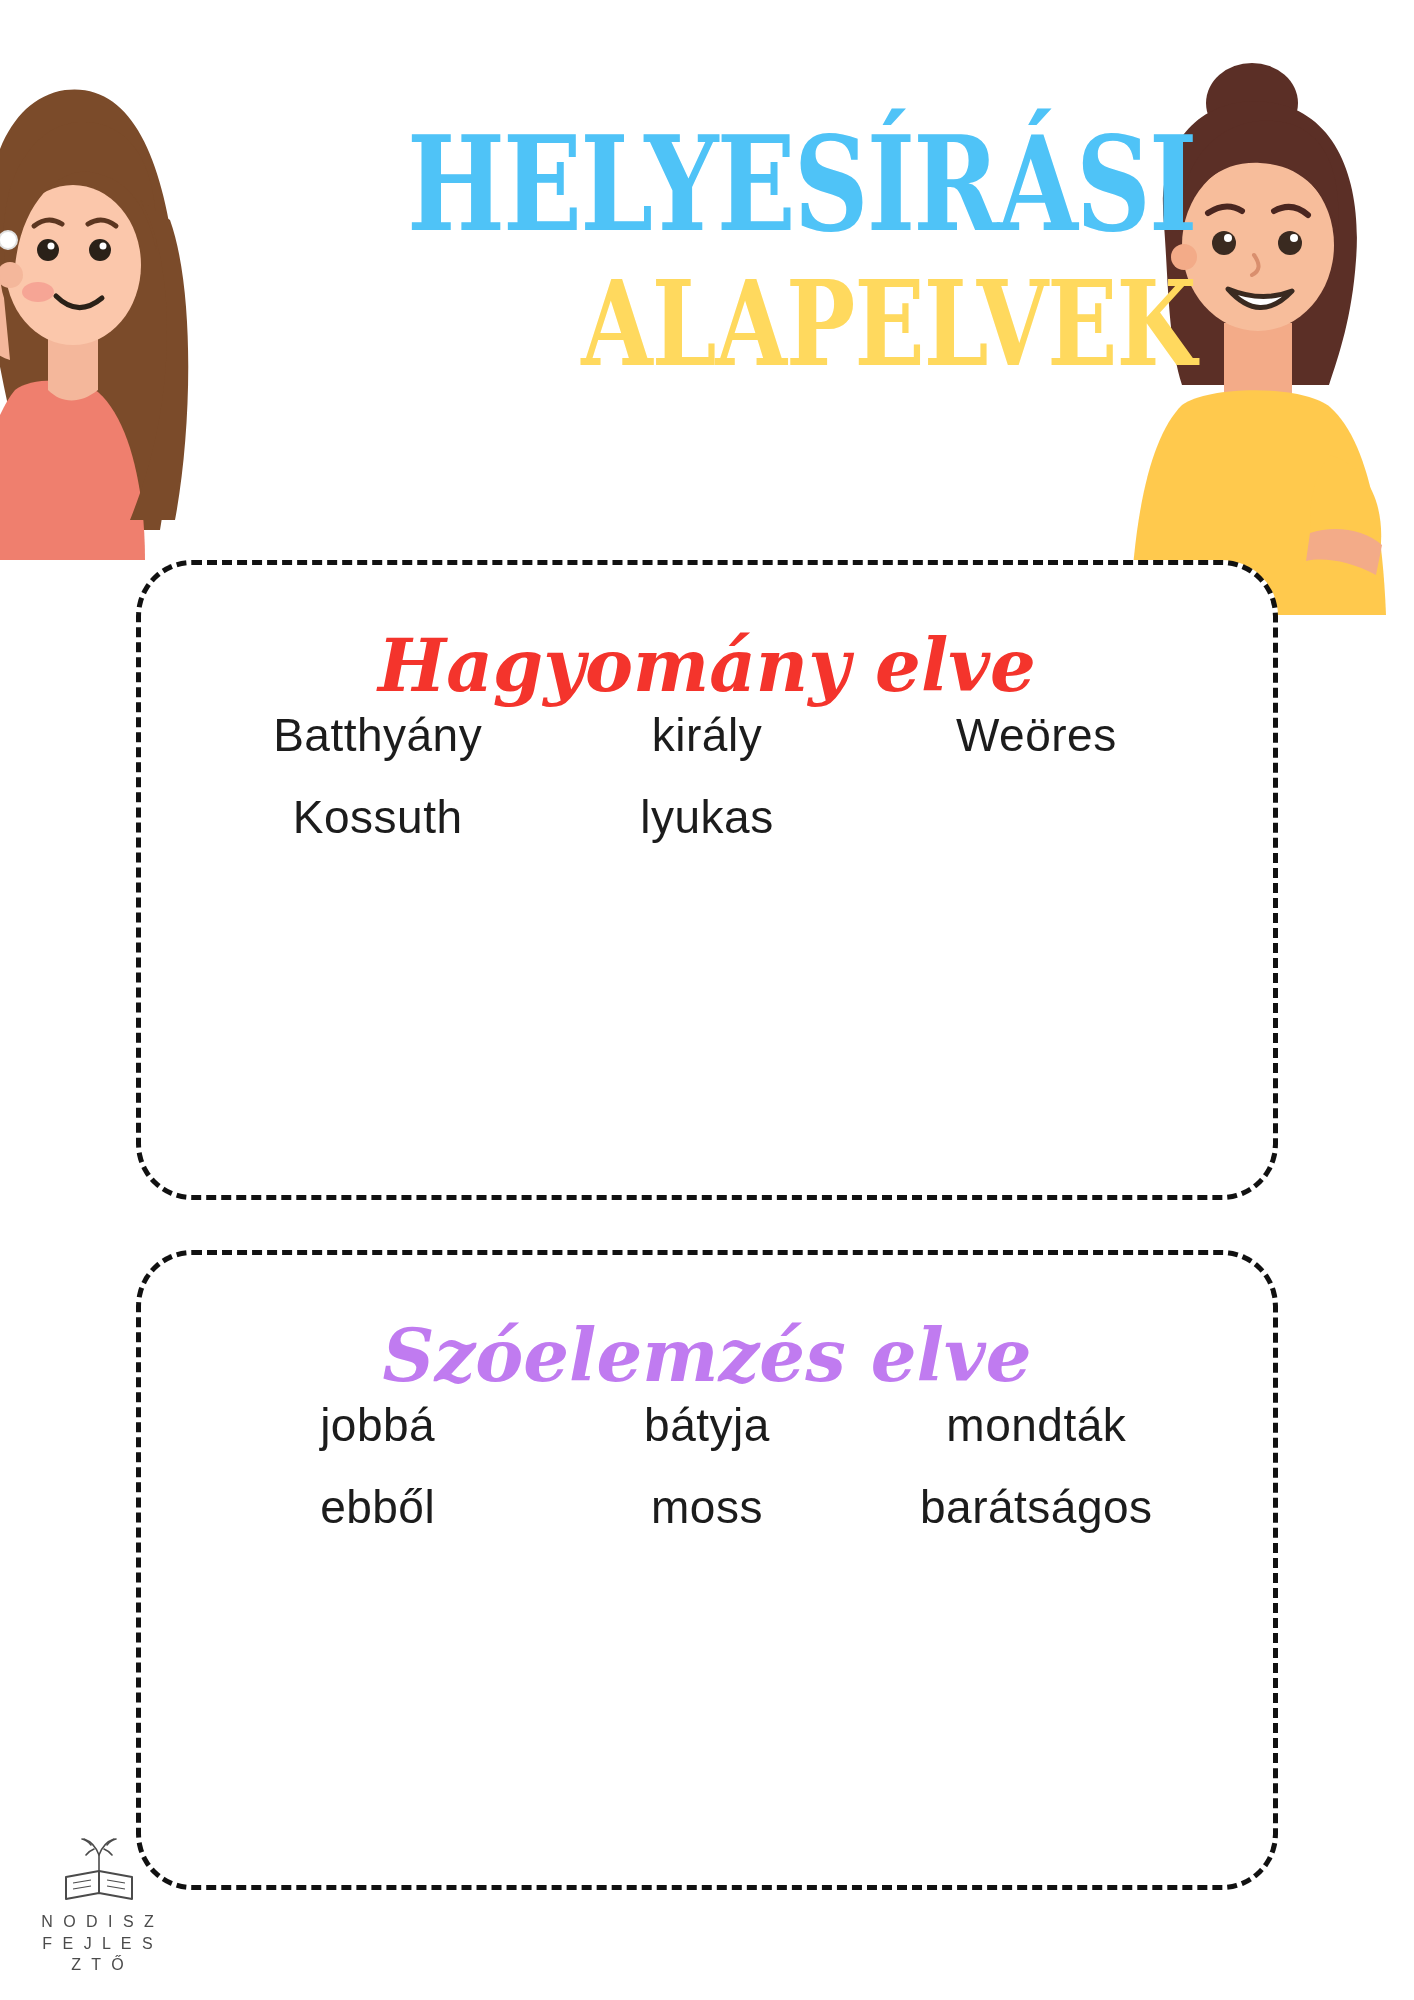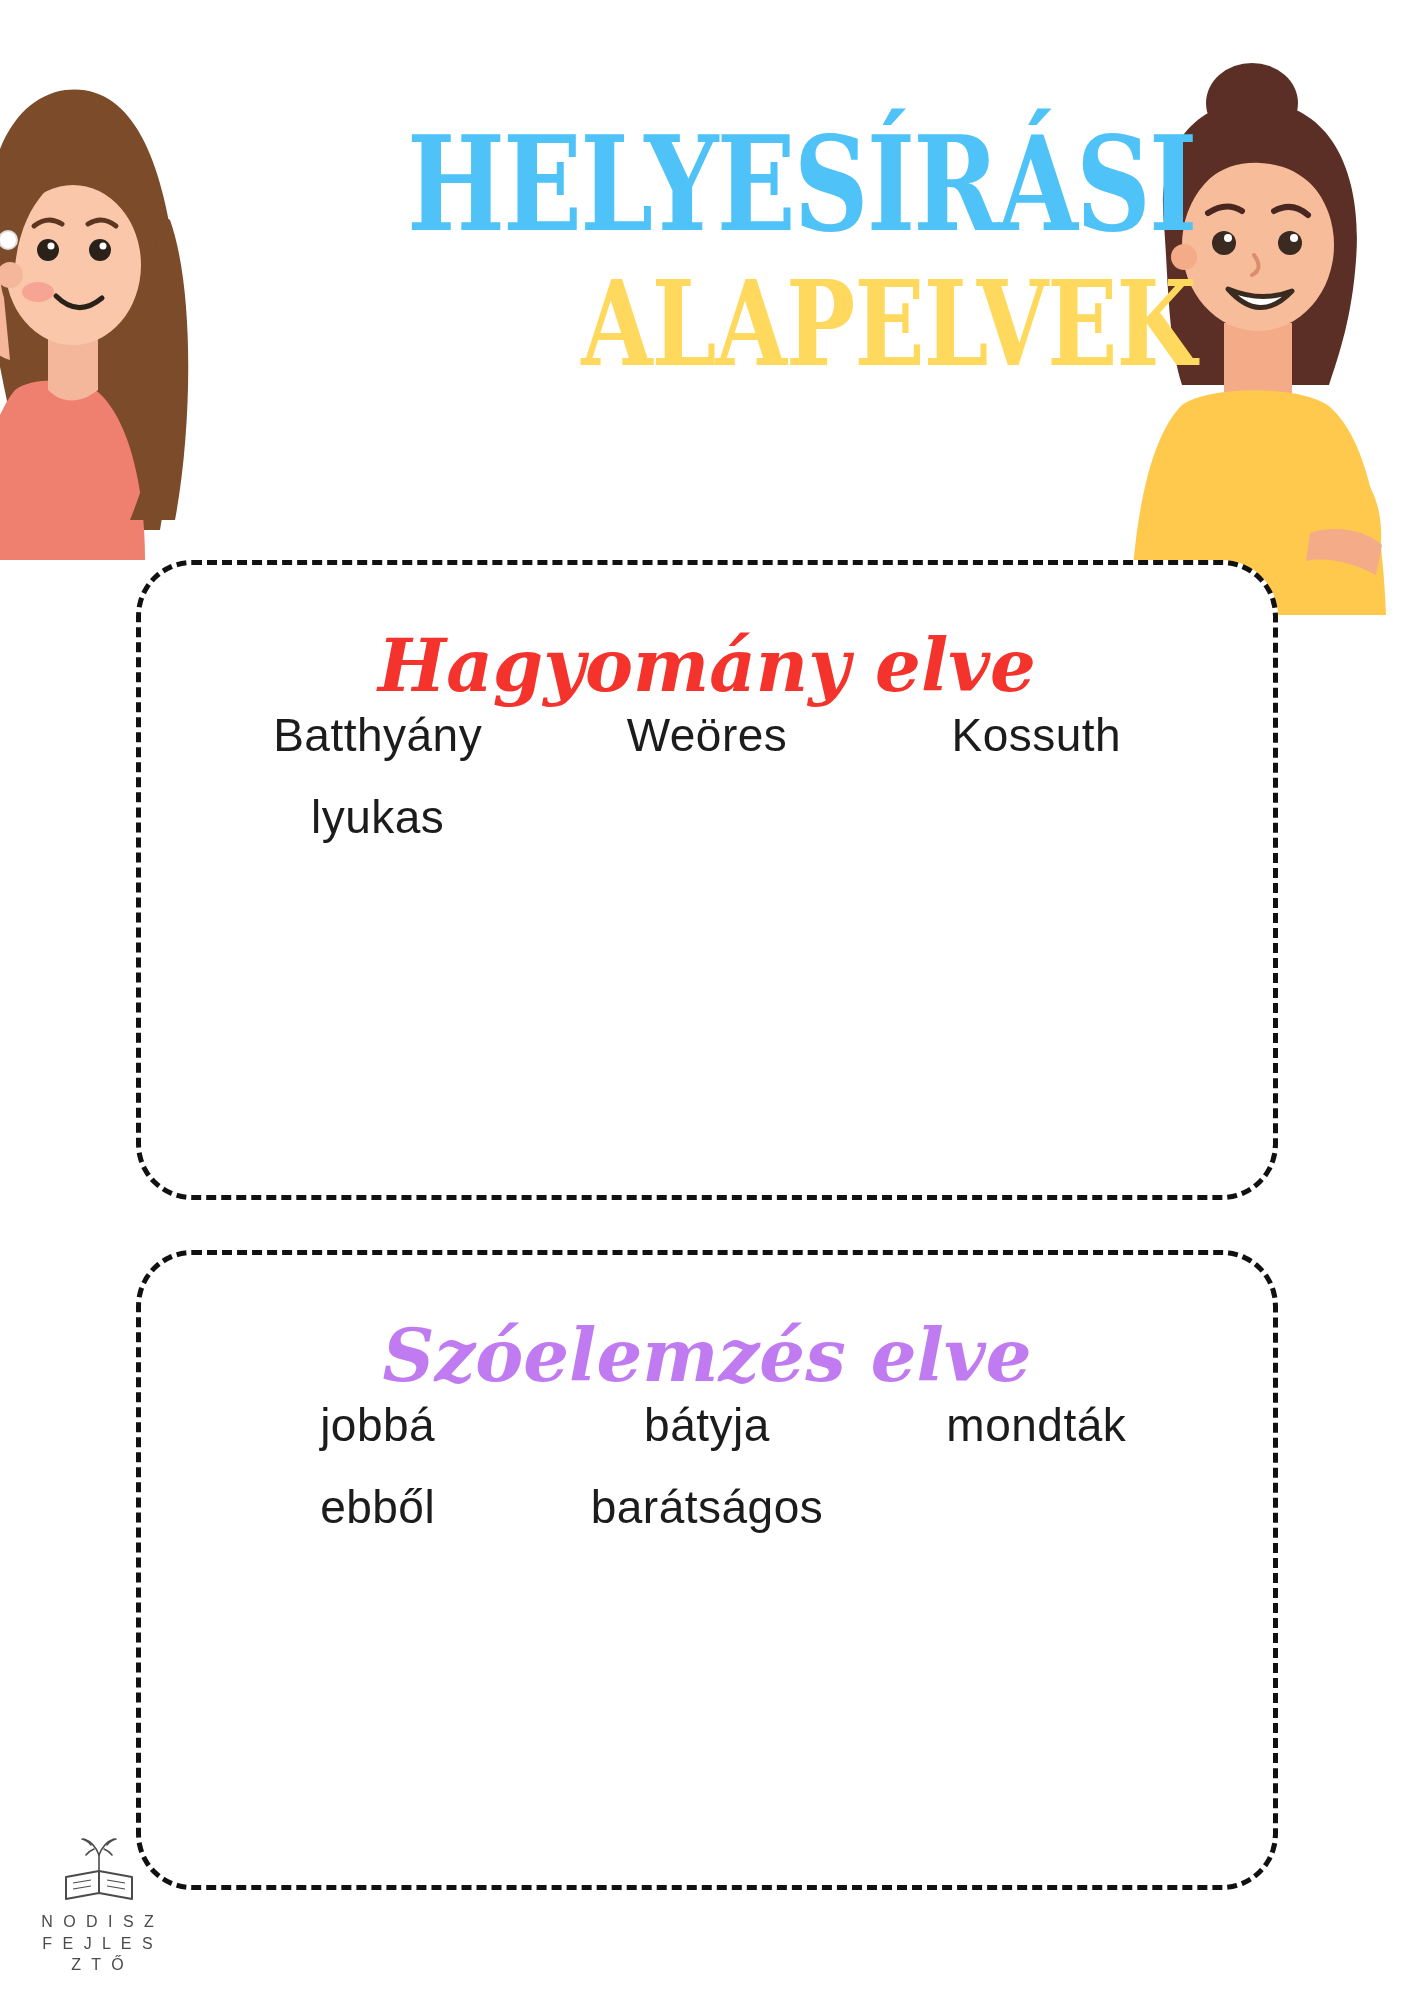--- a/index.html
+++ b/index.html
@@ -190,33 +190,35 @@
 
 <div class="title-block">
   <span class="title-line1">HELYESÍRÁSI</span>
   <span class="title-line2">ALAPELVEK</span>
 </div>
 
 <section class="card" id="card-tradition">
   <h2 class="card-title">Hagyomány elve</h2>
   <div class="word-grid">
     <span class="word">Batthyány</span>
+    <span class="word">király</span>
     <span class="word">Weöres</span>
     <span class="word">Kossuth</span>
     <span class="word">lyukas</span>
   </div>
 </section>
 
 <section class="card" id="card-word">
   <h2 class="card-title">Szóelemzés elve</h2>
   <div class="word-grid">
     <span class="word">jobbá</span>
     <span class="word">bátyja</span>
     <span class="word">mondták</span>
     <span class="word">ebből</span>
+    <span class="word">moss</span>
     <span class="word">barátságos</span>
   </div>
 </section>
 
 <div class="footer-logo">
   <svg width="78" height="70" viewBox="0 0 78 70" xmlns="http://www.w3.org/2000/svg">
     <g fill="none" stroke="#4b4b4b" stroke-width="1.6" stroke-linecap="round">
       <path d="M39 18 C36 10 30 4 24 2 M39 18 C42 10 48 4 54 2"></path>
       <path d="M31 8 q-4 -5 -9 -6 M47 8 q4 -5 9 -6"></path>
       <path d="M39 18 L39 34"></path>

